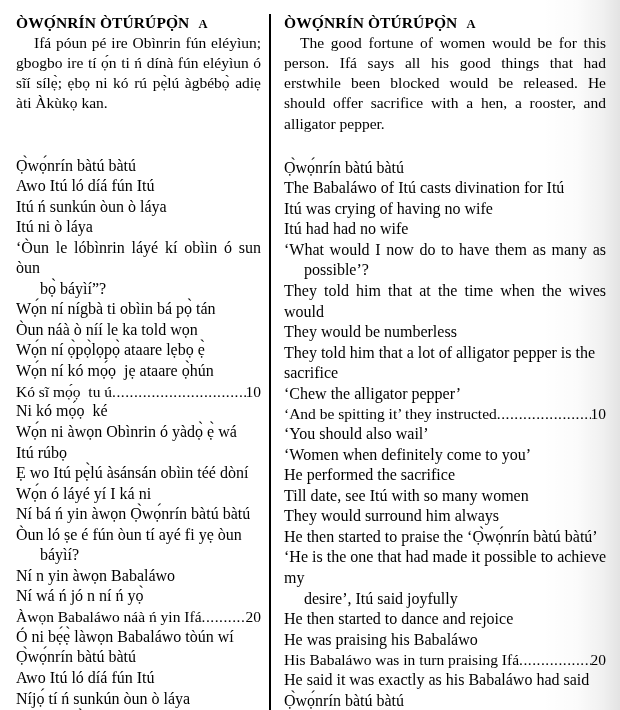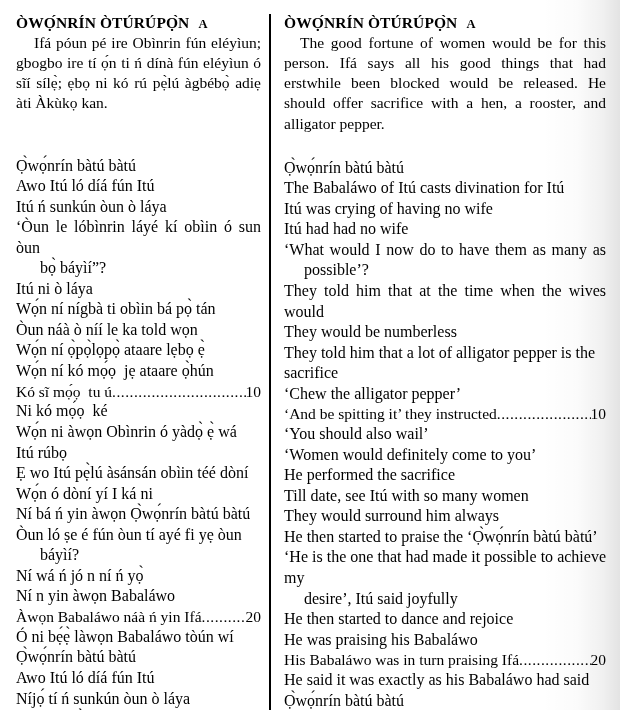--- a/index.html
+++ b/index.html
@@ -137,40 +137,40 @@
 <div class="page">
 
   <div class="column col-left">
     <div class="heading"><span>ÒWỌ́NRÍN ÒTÚRÚPỌ̀N</span><span class="sfx">A</span></div>
     <p class="intro">Ifá póun pé ire Obìnrin fún eléyìun; gbogbo ire tí ọ́n ti ń dínà fún eléyìun ó sĩí sílẹ̀; ẹbọ ni kó rú pẹ̀lú àgbébọ̀ adiẹ àti Àkùkọ kan.</p>
     <div class="verse-gap-left"></div>
     <div class="verse" id="left-verse">
         <div class="line"><span class="first">Ọ̀wọ́nrín bàtú bàtú</span></div>
         <div class="line"><span class="first">Awo Itú ló díá fún Itú</span></div>
         <div class="line"><span class="first">Itú ń sunkún òun ò láya</span></div>
+        <div class="line"><span class="first">Itú ni ò láya</span></div>
         <div class="line wrap"><span class="first">‘Òun le lóbìnrin láyé kí obìin ó sun òun</span><span class="cont">bọ̀ báyìí”?</span></div>
-        <div class="line"><span class="first">Itú ni ò láya</span></div>
         <div class="line"><span class="first">Wọ́n ní nígbà ti obìin bá pọ̀ tán</span></div>
         <div class="line"><span class="first">Òun náà ò níí le ka told wọn</span></div>
         <div class="line"><span class="first">Wọ́n ní ọ̀pọ̀lọpọ̀ ataare lẹbọ ẹ̀</span></div>
         <div class="line"><span class="first">Wọ́n ní kó mọ́ọ  jẹ ataare ọ̀hún</span></div>
         <div class="leader-line">
           <span class="lead-text">Kó sĩ mọ́ọ  tu ú</span>
           <span class="dots">..........................................................................................</span>
           <span class="lnum">10</span>
         </div>
         <div class="line"><span class="first">Ni kó mọ́ọ  ké</span></div>
         <div class="line"><span class="first">Wọ́n ni àwọn Obìnrin ó yàdọ̀ ẹ̀ wá</span></div>
         <div class="line"><span class="first">Itú rúbọ</span></div>
         <div class="line"><span class="first">Ẹ wo Itú pẹ̀lú àsánsán obìin téé dòní</span></div>
-        <div class="line"><span class="first">Wọ́n ó dòní yí I ká ni</span></div>
+        <div class="line"><span class="first">Wọ́n ó láyé yí I ká ni</span></div>
         <div class="line"><span class="first">Ní bá ń yin àwọn Ọ̀wọ́nrín bàtú bàtú</span></div>
         <div class="line wrap"><span class="first">Òun ló ṣe é fún òun tí ayé fi yẹ òun</span><span class="cont">báyìí?</span></div>
+        <div class="line"><span class="first">Ní n yin àwọn Babaláwo</span></div>
         <div class="line"><span class="first">Ní wá ń jó n ní ń yọ̀</span></div>
-        <div class="line"><span class="first">Ní n yin àwọn Babaláwo</span></div>
         <div class="leader-line">
           <span class="lead-text">Àwọn Babaláwo náà ń yin Ifá</span>
           <span class="dots">..........................................................................................</span>
           <span class="lnum">20</span>
         </div>
         <div class="line"><span class="first">Ó ni bẹ́ẹ̀ làwọn Babaláwo tòún wí</span></div>
         <div class="line"><span class="first">Ọ̀wọ́nrín bàtú bàtú</span></div>
         <div class="line"><span class="first">Awo Itú ló díá fún Itú</span></div>
         <div class="line"><span class="first">Níjọ́ tí ń sunkún òun ò láya</span></div>
         <div class="line"><span class="first">Ẹ tú mĩí lẹ̀ mo láya</span></div>
@@ -192,21 +192,21 @@
         <div class="line wrap"><span class="first">They told him that at the time when the wives would</span></div>
         <div class="line"><span class="first">They would be numberless</span></div>
         <div class="line"><span class="first">They told him that a lot of alligator pepper is the sacrifice</span></div>
         <div class="line"><span class="first">‘Chew the alligator pepper’</span></div>
         <div class="leader-line">
           <span class="lead-text">‘And be spitting it’ they instructed</span>
           <span class="dots">..........................................................................................</span>
           <span class="lnum">10</span>
         </div>
         <div class="line"><span class="first">‘You should also wail’</span></div>
-        <div class="line"><span class="first">‘Women would definitely come to you’</span></div>
+        <div class="line"><span class="first">‘Women when definitely come to you’</span></div>
         <div class="line"><span class="first">He performed the sacrifice</span></div>
         <div class="line"><span class="first">Till date, see Itú with so many women</span></div>
         <div class="line"><span class="first">They would surround him always</span></div>
         <div class="line"><span class="first">He then started to praise the ‘Ọ̀wọ́nrín bàtú bàtú’</span></div>
         <div class="line wrap"><span class="first">‘He is the one that had made it possible to achieve my</span><span class="cont">desire’, Itú said joyfully</span></div>
         <div class="line"><span class="first">He then started to dance and rejoice</span></div>
         <div class="line"><span class="first">He was praising his Babaláwo</span></div>
         <div class="leader-line">
           <span class="lead-text">His Babaláwo was in turn praising Ifá</span>
           <span class="dots">..........................................................................................</span>

